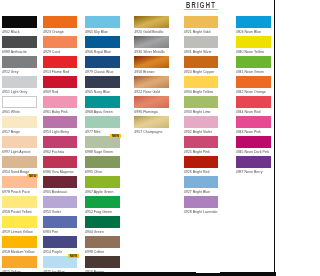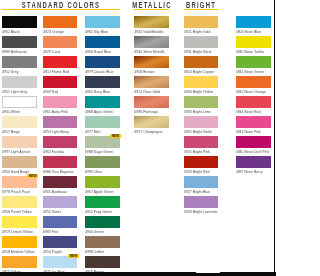--- a/index.html
+++ b/index.html
@@ -28,32 +28,20 @@
      border-radius:0.8px;letter-spacing:0.1px;}
 
   #rightline{position:absolute;top:0;left:273.8px;width:1.3px;height:276px;background:#0b0b0b;}
   #footbar{position:absolute;left:0;top:272.4px;width:276px;height:3.6px;background:#0b0b0b;}
   #footnotch{position:absolute;left:196px;top:271.3px;width:24px;height:1.3px;background:#ffffff;}
 </style>
 </head>
 <body>
 
 <div id="page">
-    <div class="sec-head" style="left: 2px; top: 0px; width: 117.5px; height: 14px;">
-      <div class="sec-title">
-        <span>STANDARD COLORS</span>
-      </div>
-      <div class="sec-rule" style="background: rgb(254, 195, 9);"></div>
-    </div>
-    <div class="sec-head" style="left: 134.3px; top: 0px; width: 35.2px; height: 14px;">
-      <div class="sec-title">
-        <span>METALLIC</span>
-      </div>
-      <div class="sec-rule" style="background: rgb(254, 195, 9);"></div>
-    </div>
     <div class="sec-head" style="left: 183.8px; top: 0px; width: 34.5px; height: 14px;">
       <div class="sec-title">
         <span>BRIGHT</span>
       </div>
       <div class="sec-rule" style="background: rgb(254, 195, 9);"></div>
     </div>
     <div class="col" style="left: 2px; width: 34.6px; height: 276px;">
       <div class="cell" style="top: 15.6px; height: 19px;">
         <div class="sw" style="background: rgb(10, 10, 10);"></div>
         <div class="lbl">4902 Black</div>

